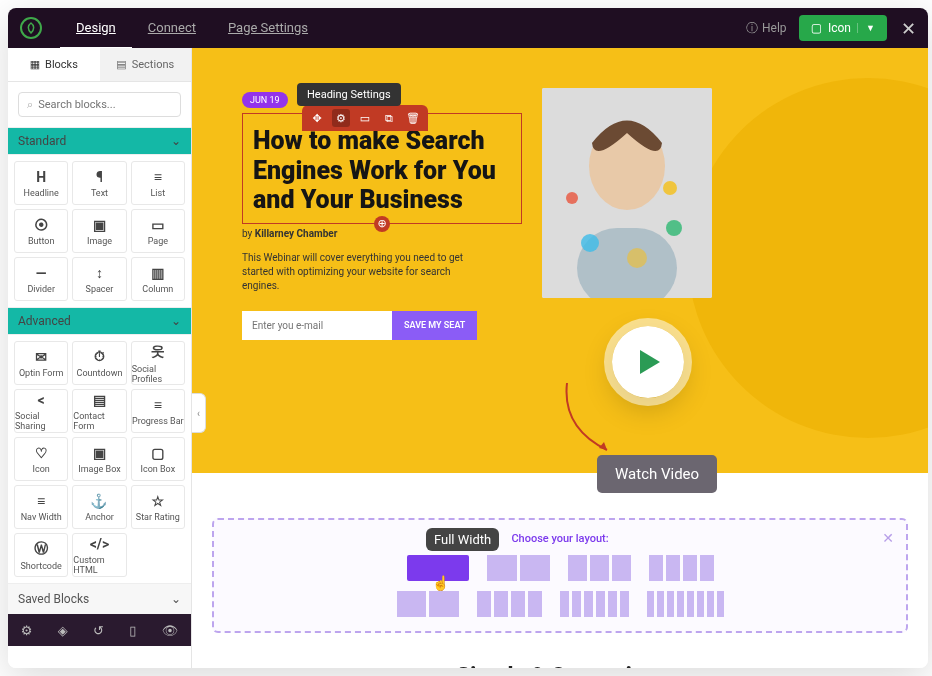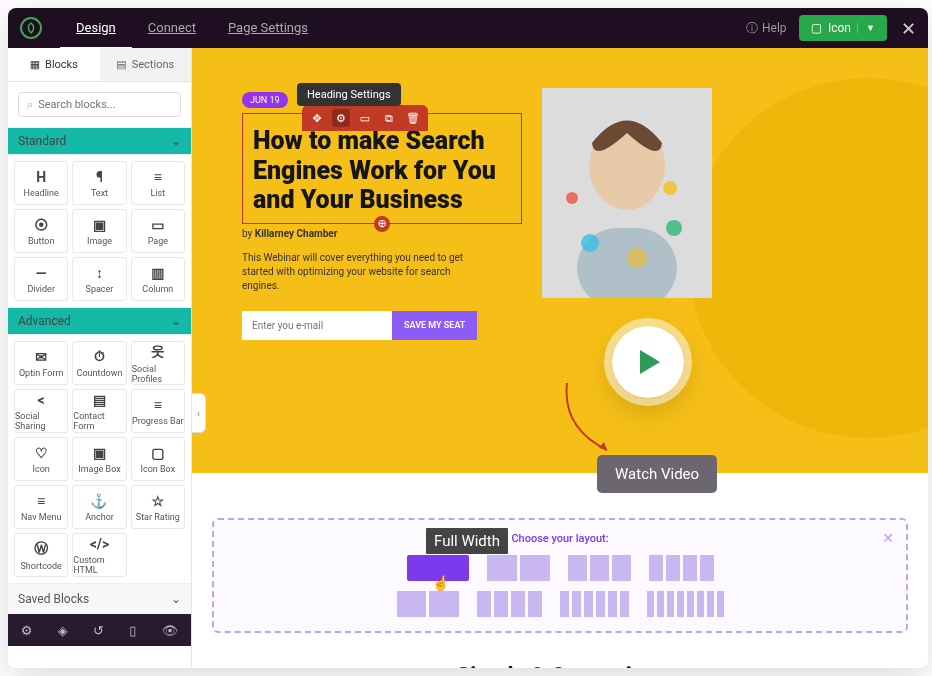--- a/index.html
+++ b/index.html
@@ -68,21 +68,21 @@
 .play-circle { position: absolute; left: 420px; top: 278px; width: 72px; height: 72px; background: #fff; border-radius: 50%; box-shadow: 0 10px 30px rgba(0,0,0,0.2); display: flex; align-items: center; justify-content: center; cursor: pointer; z-index:4; }
 .play-circle:before { content:""; position:absolute; inset:-8px; border:8px solid rgba(255,255,255,0.5); border-radius:50%;}
 .play-tri { width: 0; height: 0; border-top: 12px solid transparent; border-bottom: 12px solid transparent; border-left: 20px solid #2b9b55; margin-left: 4px; }
 .watch-btn { position: absolute; left: 405px; top: 388px; background: #6b6670; color: #fff; border: none; padding: 10px 18px; border-radius: 5px; font-size: 15px; cursor: pointer; z-index:4;margin-top:19px;}
 .arrow-curve { position:absolute; left:370px; top:330px; width:60px; height:80px; z-index:3;}
 
 
 .layout-panel { margin: 45px 20px 10px 20px; border: 2px dashed #bda5ee; border-radius: 6px; padding: 12px 14px 14px 14px; background: #fcfaff; position: relative; }
 .layout-panel .close-x { position: absolute; right: 12px; top: 10px; color: #b79ee8; font-size: 14px; cursor: pointer; }
 .layout-title { color: #7c3aed; font-size: 11px; font-weight: 500; margin-bottom: 10px; text-align:center;}
-.fw-tip { position:absolute; left:212px; top:8px; background:#444; color:#fff; font-size:15px; padding:4px 8px; border-radius:1px;}
+.fw-tip { position:absolute; left:212px; top:8px; background:#444; color:#fff; font-size:13px; padding:4px 8px; border-radius:6px;}
 .fw-tip:after{content:"";position:absolute;bottom:-4px;left:50%;margin-left:-4px;border:4px solid transparent;border-top-color:#444;}
 .layout-rows { display:flex; flex-direction:column; gap:10px; align-items:center;}
 .layout-row { display: flex; gap: 18px; justify-content: center; }
 .layout-opt { display: flex; gap: 3px; cursor:pointer; height:26px; }
 .layout-opt .col { background: #c9b7f2; width: 12px; }
 .layout-opt.one .col { background: #7c3aed; width: 62px; border-radius:2px; }
 .layout-opt.one { position:relative; }
 .cursor-hand { position:absolute; bottom:-10px; left:26px; font-size:14px; color:#000;}
 .layout-opt.two .col { width: 30px; }
 .layout-opt.three .col { width: 19px; }
@@ -218,21 +218,21 @@
           <div class="block">
             <div class="ico">▣</div>
             <div>Image Box</div>
           </div>
           <div class="block">
             <div class="ico">▢</div>
             <div>Icon Box</div>
           </div>
           <div class="block">
             <div class="ico">≡</div>
-            <div>Nav Menu</div>
+            <div>Nav Width</div>
           </div>
           <div class="block">
             <div class="ico">⚓</div>
             <div>Anchor</div>
           </div>
           <div class="block">
             <div class="ico">☆</div>
             <div>Star Rating</div>
           </div>
           <div class="block">

